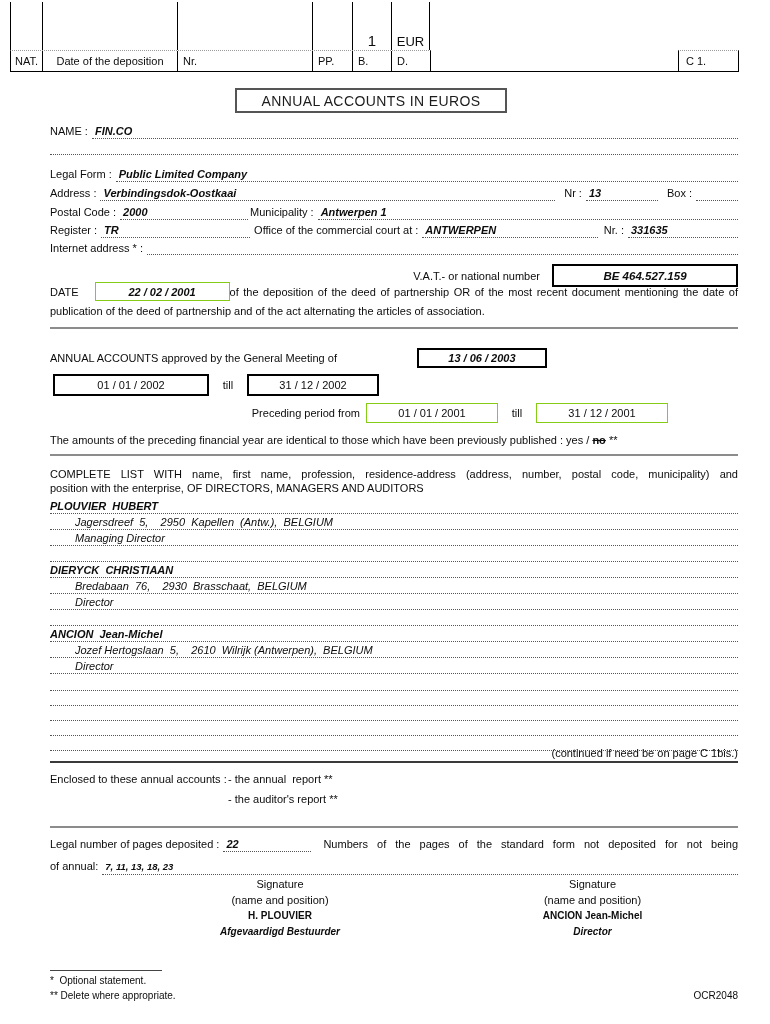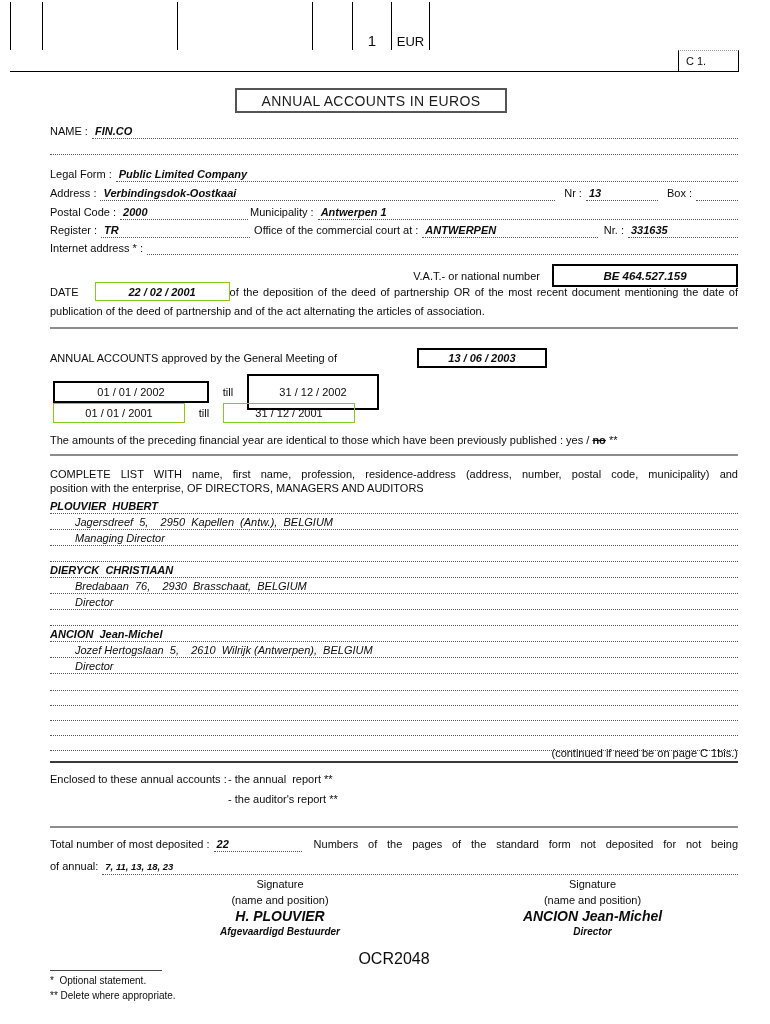--- a/index.html
+++ b/index.html
@@ -41,39 +41,47 @@
   .bold-it{font-weight:bold;font-style:italic;}
   
   .dl{position:absolute;left:50px;width:688px;height:15px;border-bottom:1px dotted #555;
       font-style:italic;white-space:pre;overflow:hidden;line-height:14px;box-sizing:border-box;}
   .dl.nm{font-weight:bold;}
   .dl.ind{padding-left:25px;}
   
   .sig{position:absolute;top:876px;text-align:center;}
   .sig .l1{line-height:16px;}
   .sig .l2{line-height:16px;}
-  .sig .l3{line-height:16px;font-size:14px;font-weight:bold;font-style:italic;}
+  .sig .l3{line-height:16px;font-size:10px;font-weight:bold;}
   .sig .l4{line-height:16px;font-size:10px;font-weight:bold;font-style:italic;}
   
   .fn{font-size:10px;}
   .strike{font-weight:bold;text-decoration:line-through;}
 </style>
 </head>
 <body>
 
 <div class="tt">
   <div class="tt-upper">
     <div class="c" style="width:32px"></div>
     <div class="c" style="width:135px"></div>
     <div class="c" style="width:135px"></div>
     <div class="c" style="width:40px"></div>
     <div class="c" style="width:39px;font-size:15px">1</div>
     <div class="c" style="width:38px;font-size:13px">EUR</div>
   </div>
   <div class="tt-lower">
+    <div class="tt-strip">
+      <div class="hc ctr" style="width:32px">NAT.</div>
+      <div class="hc ctr" style="width:135px">Date of the deposition</div>
+      <div class="hc" style="width:135px">Nr.</div>
+      <div class="hc" style="width:40px">PP.</div>
+      <div class="hc" style="width:39px">B.</div>
+      <div class="hc last" style="flex:1">D.</div>
+    </div>
     <div class="tt-gap"></div>
     <div class="tt-c1">C 1.</div>
   </div>
 </div>
 
 <div class="title-box">ANNUAL ACCOUNTS IN EUROS</div>
 
 <div class="abs frow" style="top:124px">
   <span class="lbl">NAME :</span>
   <span class="fill grow"><span class="v">FIN.CO</span></span>
@@ -130,24 +138,25 @@
 <div class="abs hr" style="top:327px"></div>
 
 <div class="abs frow" style="top:348px;align-items:center">
   <span>ANNUAL ACCOUNTS approved by the General Meeting of</span>
   <span class="vbox b2 bold-it" style="width:130px;height:20px;margin-left:80px">13 / 06 / 2003</span>
 </div>
 
 <div class="abs frow" style="top:374px;align-items:center">
   <span class="vbox b2" style="width:156px;height:22px;margin-left:3px">01 / 01 / 2002</span>
   <span style="flex:0 0 38px;text-align:center">till</span>
-  <span class="vbox b2" style="width:132px;height:36px">31 / 12 / 2002</span>
+  <span class="vbox b2" style="width:132px;height:22px">31 / 12 / 2002</span>
 </div>
 
 <div class="abs frow" style="top:403px;align-items:center">
+  <span style="flex:0 0 310px;text-align:right;padding-right:3px">Preceding period from</span>
   <span class="vbox b1" style="width:132px;height:20px;margin-left:3px">01 / 01 / 2001</span>
   <span style="flex:0 0 38px;text-align:center">till</span>
   <span class="vbox b1" style="width:132px;height:20px">31 / 12 / 2001</span>
 </div>
 
 <div class="abs" style="top:434px;white-space:nowrap">
   <span class="pre">The amounts of the preceding financial year are identical to those which have been previously published : yes / </span><span class="strike">no</span><span class="pre"> **</span>
 </div>
 
 <div class="abs hr" style="top:454px"></div>
@@ -181,21 +190,21 @@
   <span class="pre">- the annual  report **</span>
 </div>
 <div class="abs frow" style="top:792px">
   <span style="flex:0 0 178px"></span>
   <span class="pre">- the auditor's report **</span>
 </div>
 
 <div class="abs hr" style="top:826px"></div>
 
 <div class="abs frow" style="top:837px">
-  <span class="lbl">Total number of most deposited :</span>
+  <span class="lbl">Legal number of pages deposited :</span>
   <span class="fill" style="flex:0 0 88px"><span class="v">22</span></span>
   <span class="grow just" style="margin-left:12px">Numbers of the pages of the standard form not deposited for not being</span>
 </div>
 <div class="abs frow" style="top:859px">
   <span class="lbl">of annual:</span>
   <span class="fill grow"><span class="v" style="font-size:9.5px">7, 11, 13, 18, 23</span></span>
 </div>
 
 <div class="sig" style="left:130px;width:300px">
   <div class="l1">Signature</div>
@@ -206,13 +215,13 @@
 <div class="sig" style="left:455px;width:275px">
   <div class="l1">Signature</div>
   <div class="l2">(name and position)</div>
   <div class="l3">ANCION Jean-Michel</div>
   <div class="l4">Director</div>
 </div>
 
 <div class="abs" style="top:970px;width:112px;height:1px;background:#444"></div>
 <div class="abs fn pre" style="top:975px">*  Optional statement.</div>
 <div class="abs fn pre" style="top:990px">** Delete where appropriate.</div>
-<div class="abs fn" style="top:950px;text-align:center;font-size:16px">OCR2048</div>
+<div class="abs fn" style="top:990px;text-align:right;font-size:10px">OCR2048</div>
 
 </body></html>

